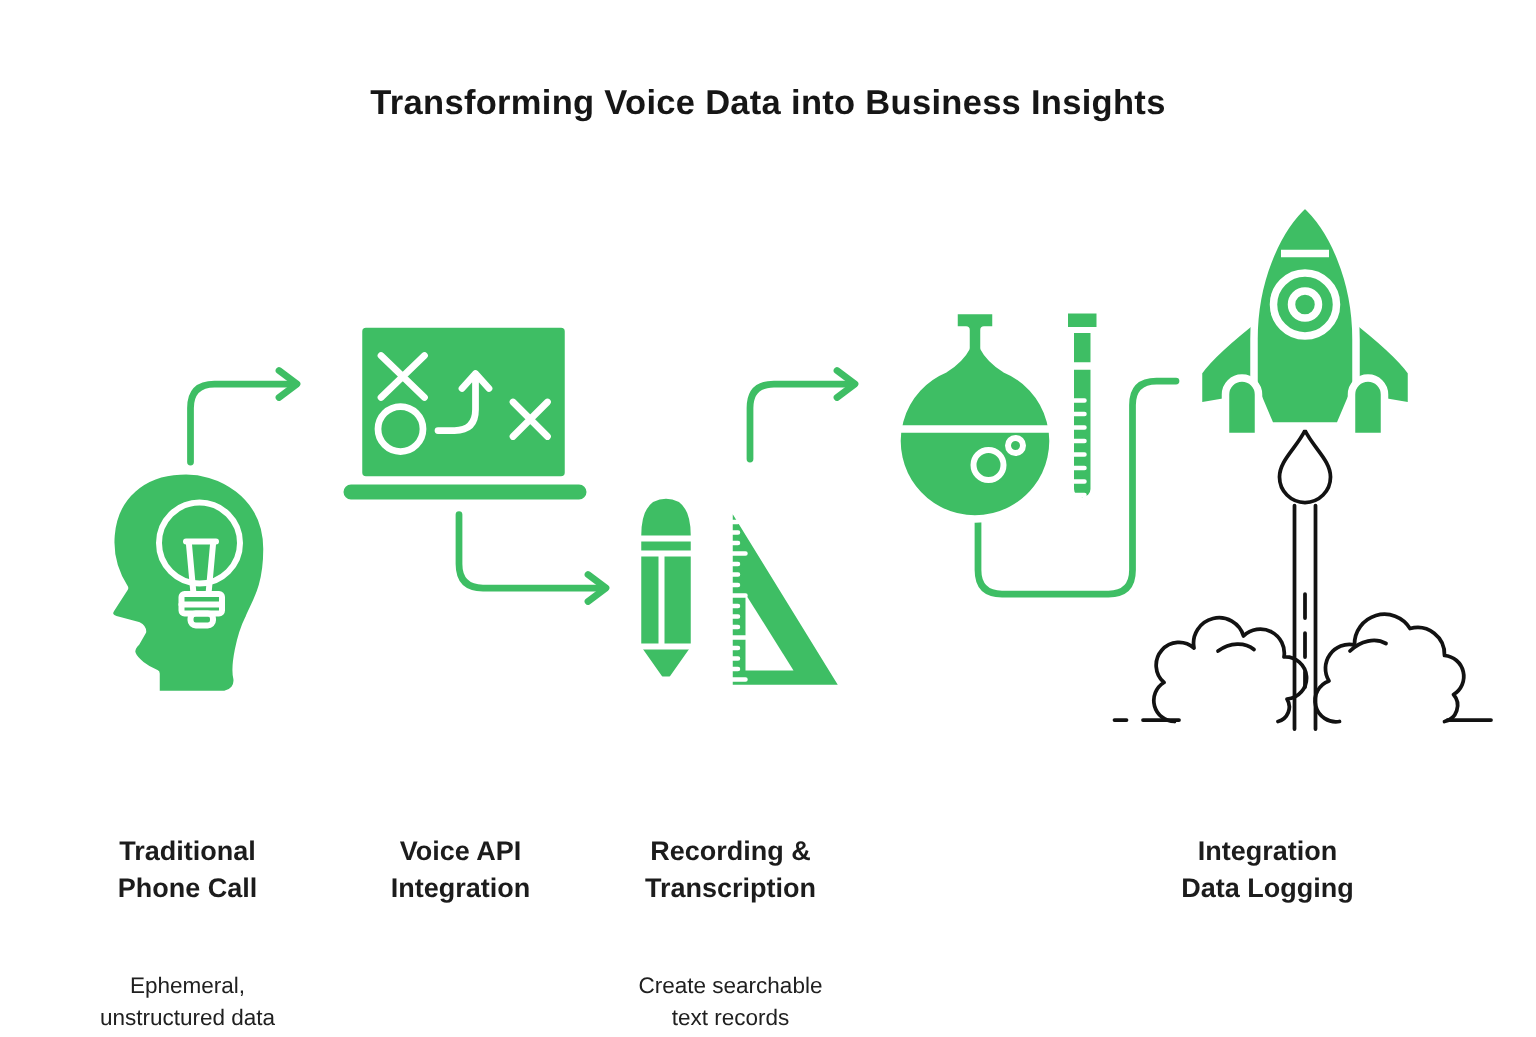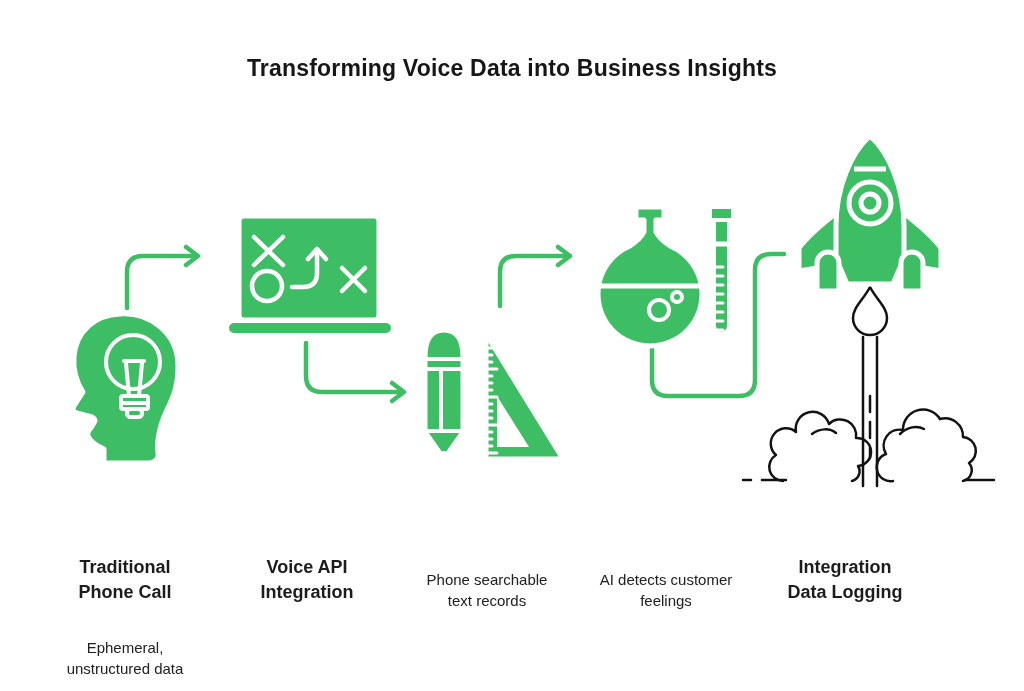--- a/index.html
+++ b/index.html
@@ -12,21 +12,21 @@
   .page-title{
     position:absolute;left:0;top:55px;width:1024px;
     text-align:center;font-size:23px;font-weight:bold;color:#161616;
     letter-spacing:.2px;
   }
   .stage-label{
     position:absolute;width:190px;text-align:center;color:#1c1c1c;
     white-space:pre-line;
   }
   .stage-title{font-size:18px;font-weight:bold;line-height:25px;}
-  .stage-desc{font-size:15px;line-height:21px;margin-top:14px;color:#202020;}
+  .stage-desc{font-size:15px;line-height:21px;margin-top:24px;color:#202020;}
   .s1{left:30px;top:537px;}
   .s2{left:212px;top:537px;}
   .s3{left:392px;top:537px;}
   .s4{left:571px;top:537px;}
   .s5{left:750px;top:537px;}
   svg{position:absolute;left:0;top:0;}
 </style>
 </head>
 <body>
 
@@ -126,25 +126,25 @@
     <div class="stage-title">Traditional
 Phone Call</div>
     <div class="stage-desc">Ephemeral,
 unstructured data</div>
   </div>
   <div class="stage-label s2">
     <div class="stage-title">Voice API
 Integration</div>
   </div>
   <div class="stage-label s3">
-    <div class="stage-desc">Phone searchable
+    <div class="stage-title">Recording &amp;
+Transcription</div>
+    <div class="stage-desc">Create searchable
 text records</div>
   </div>
   <div class="stage-label s4">
-    <div class="stage-desc">AI detects customer
-feelings</div>
   </div>
   <div class="stage-label s5">
     <div class="stage-title">Integration
 Data Logging</div>
   </div>
 
 </div>
 
 </body></html>

